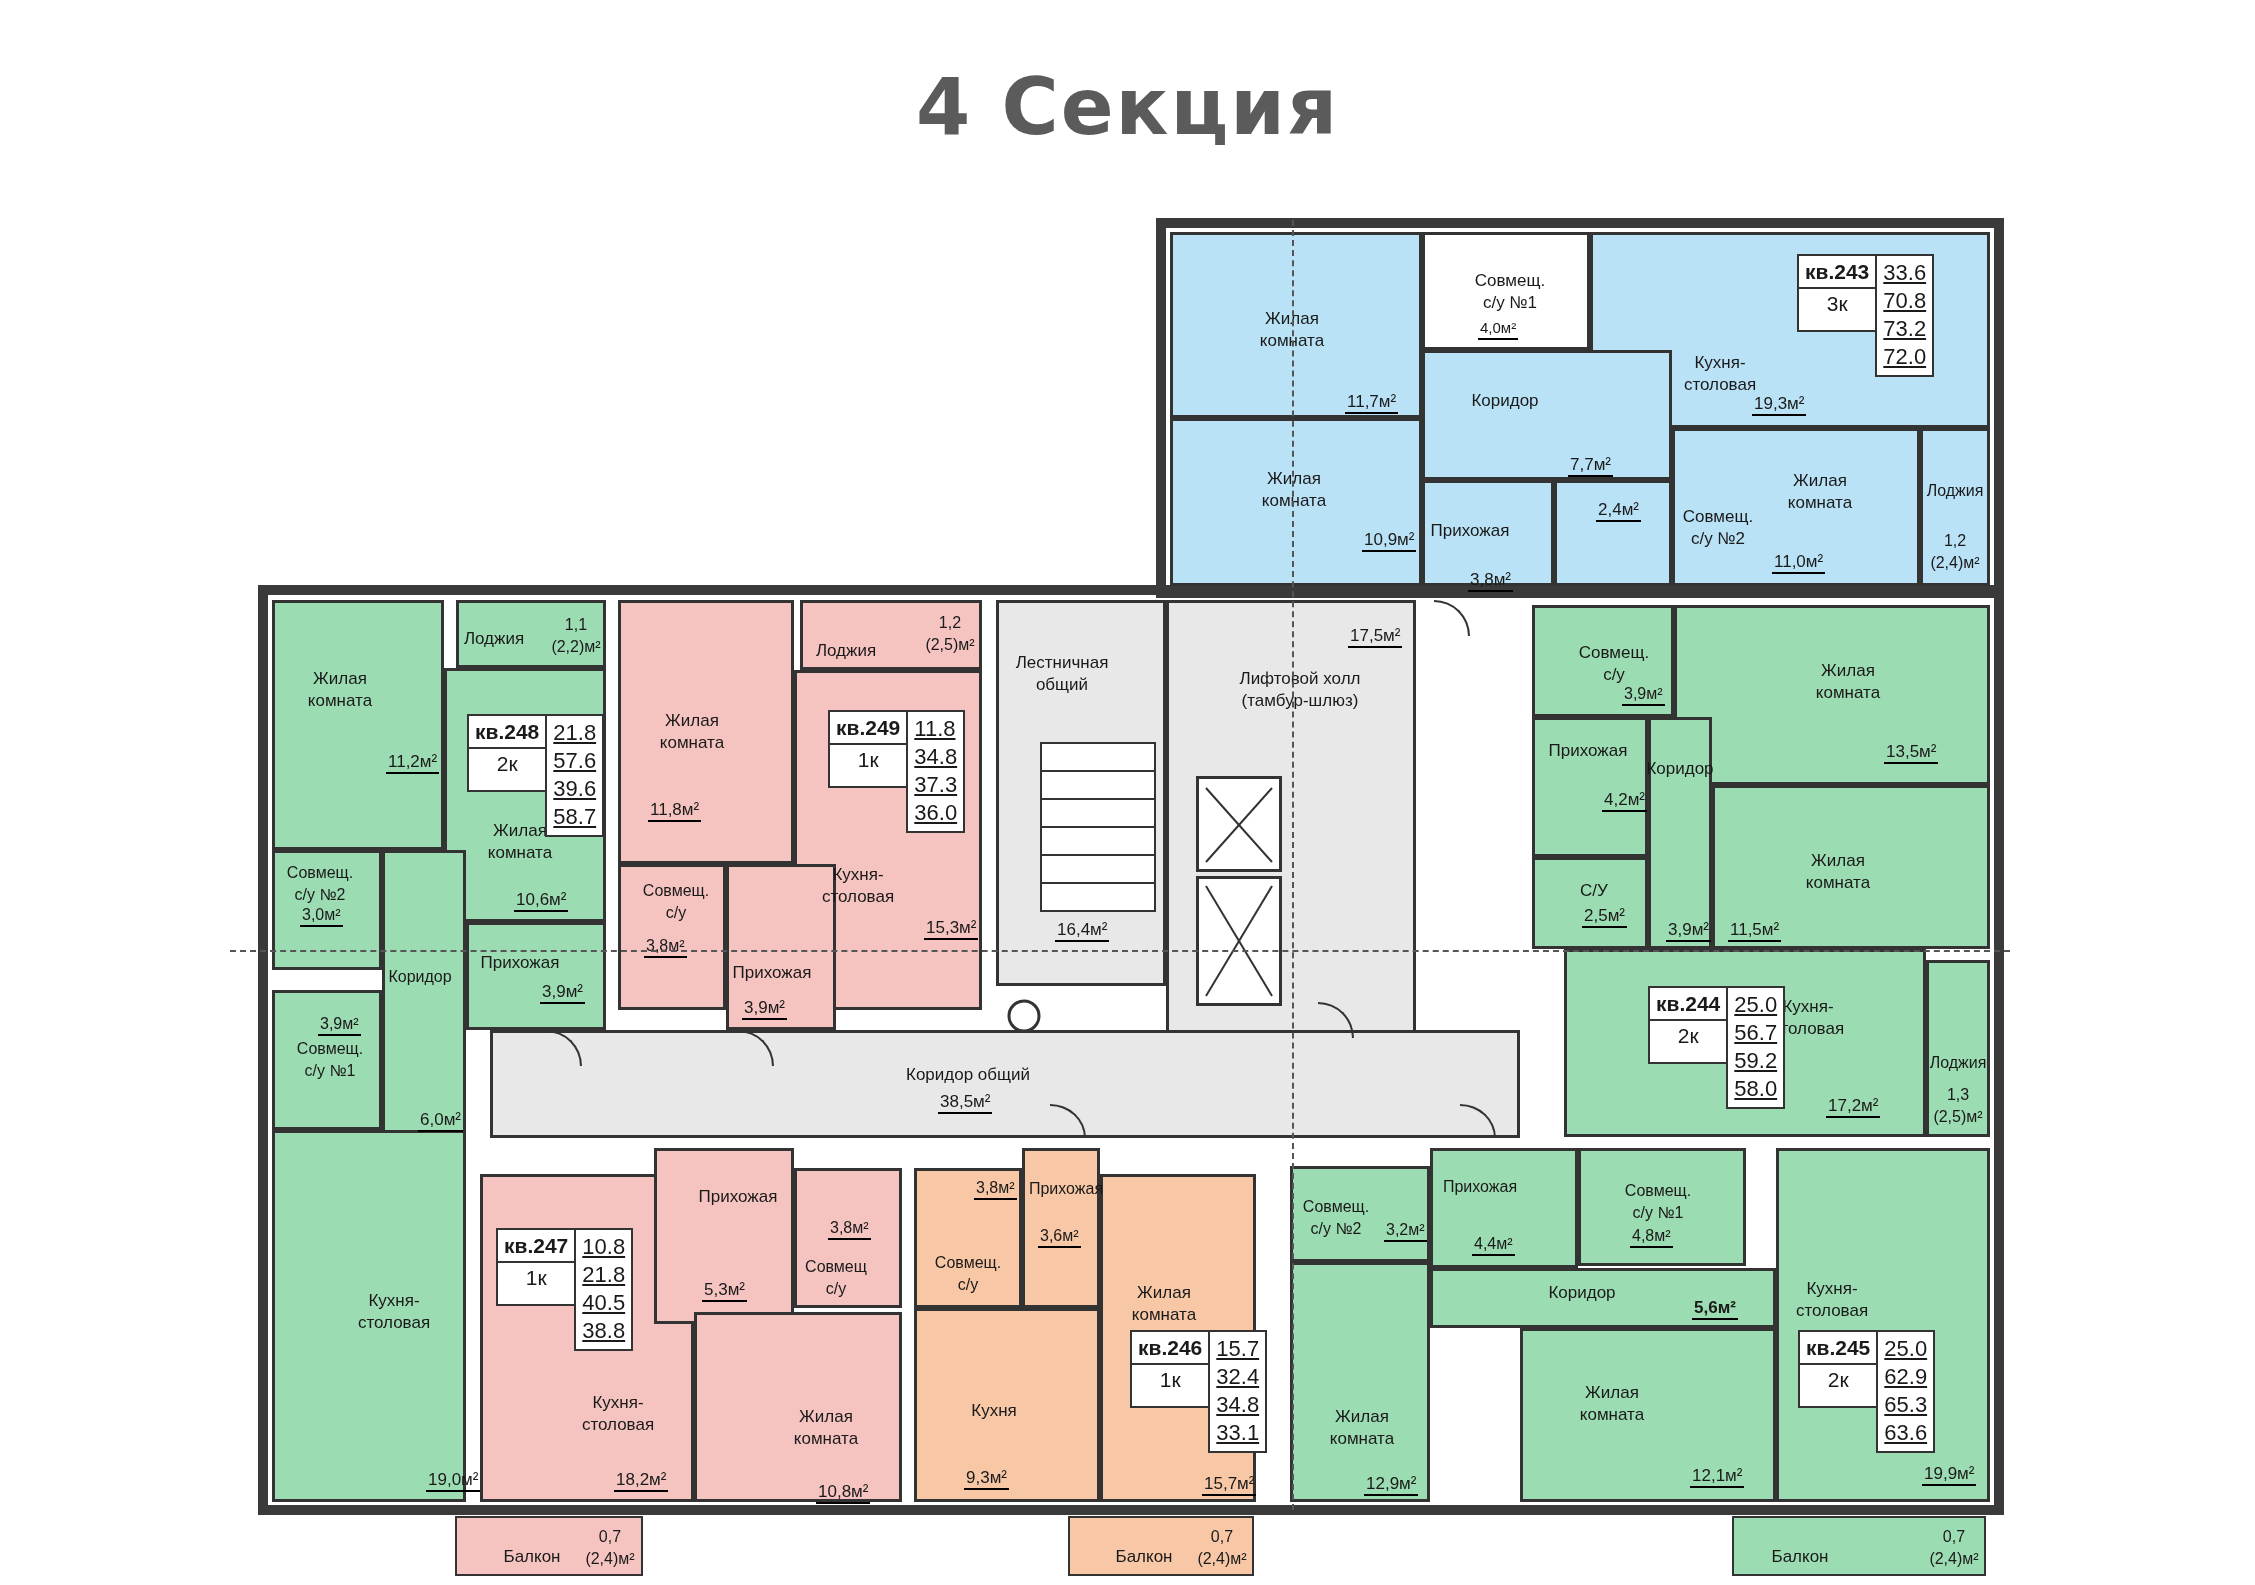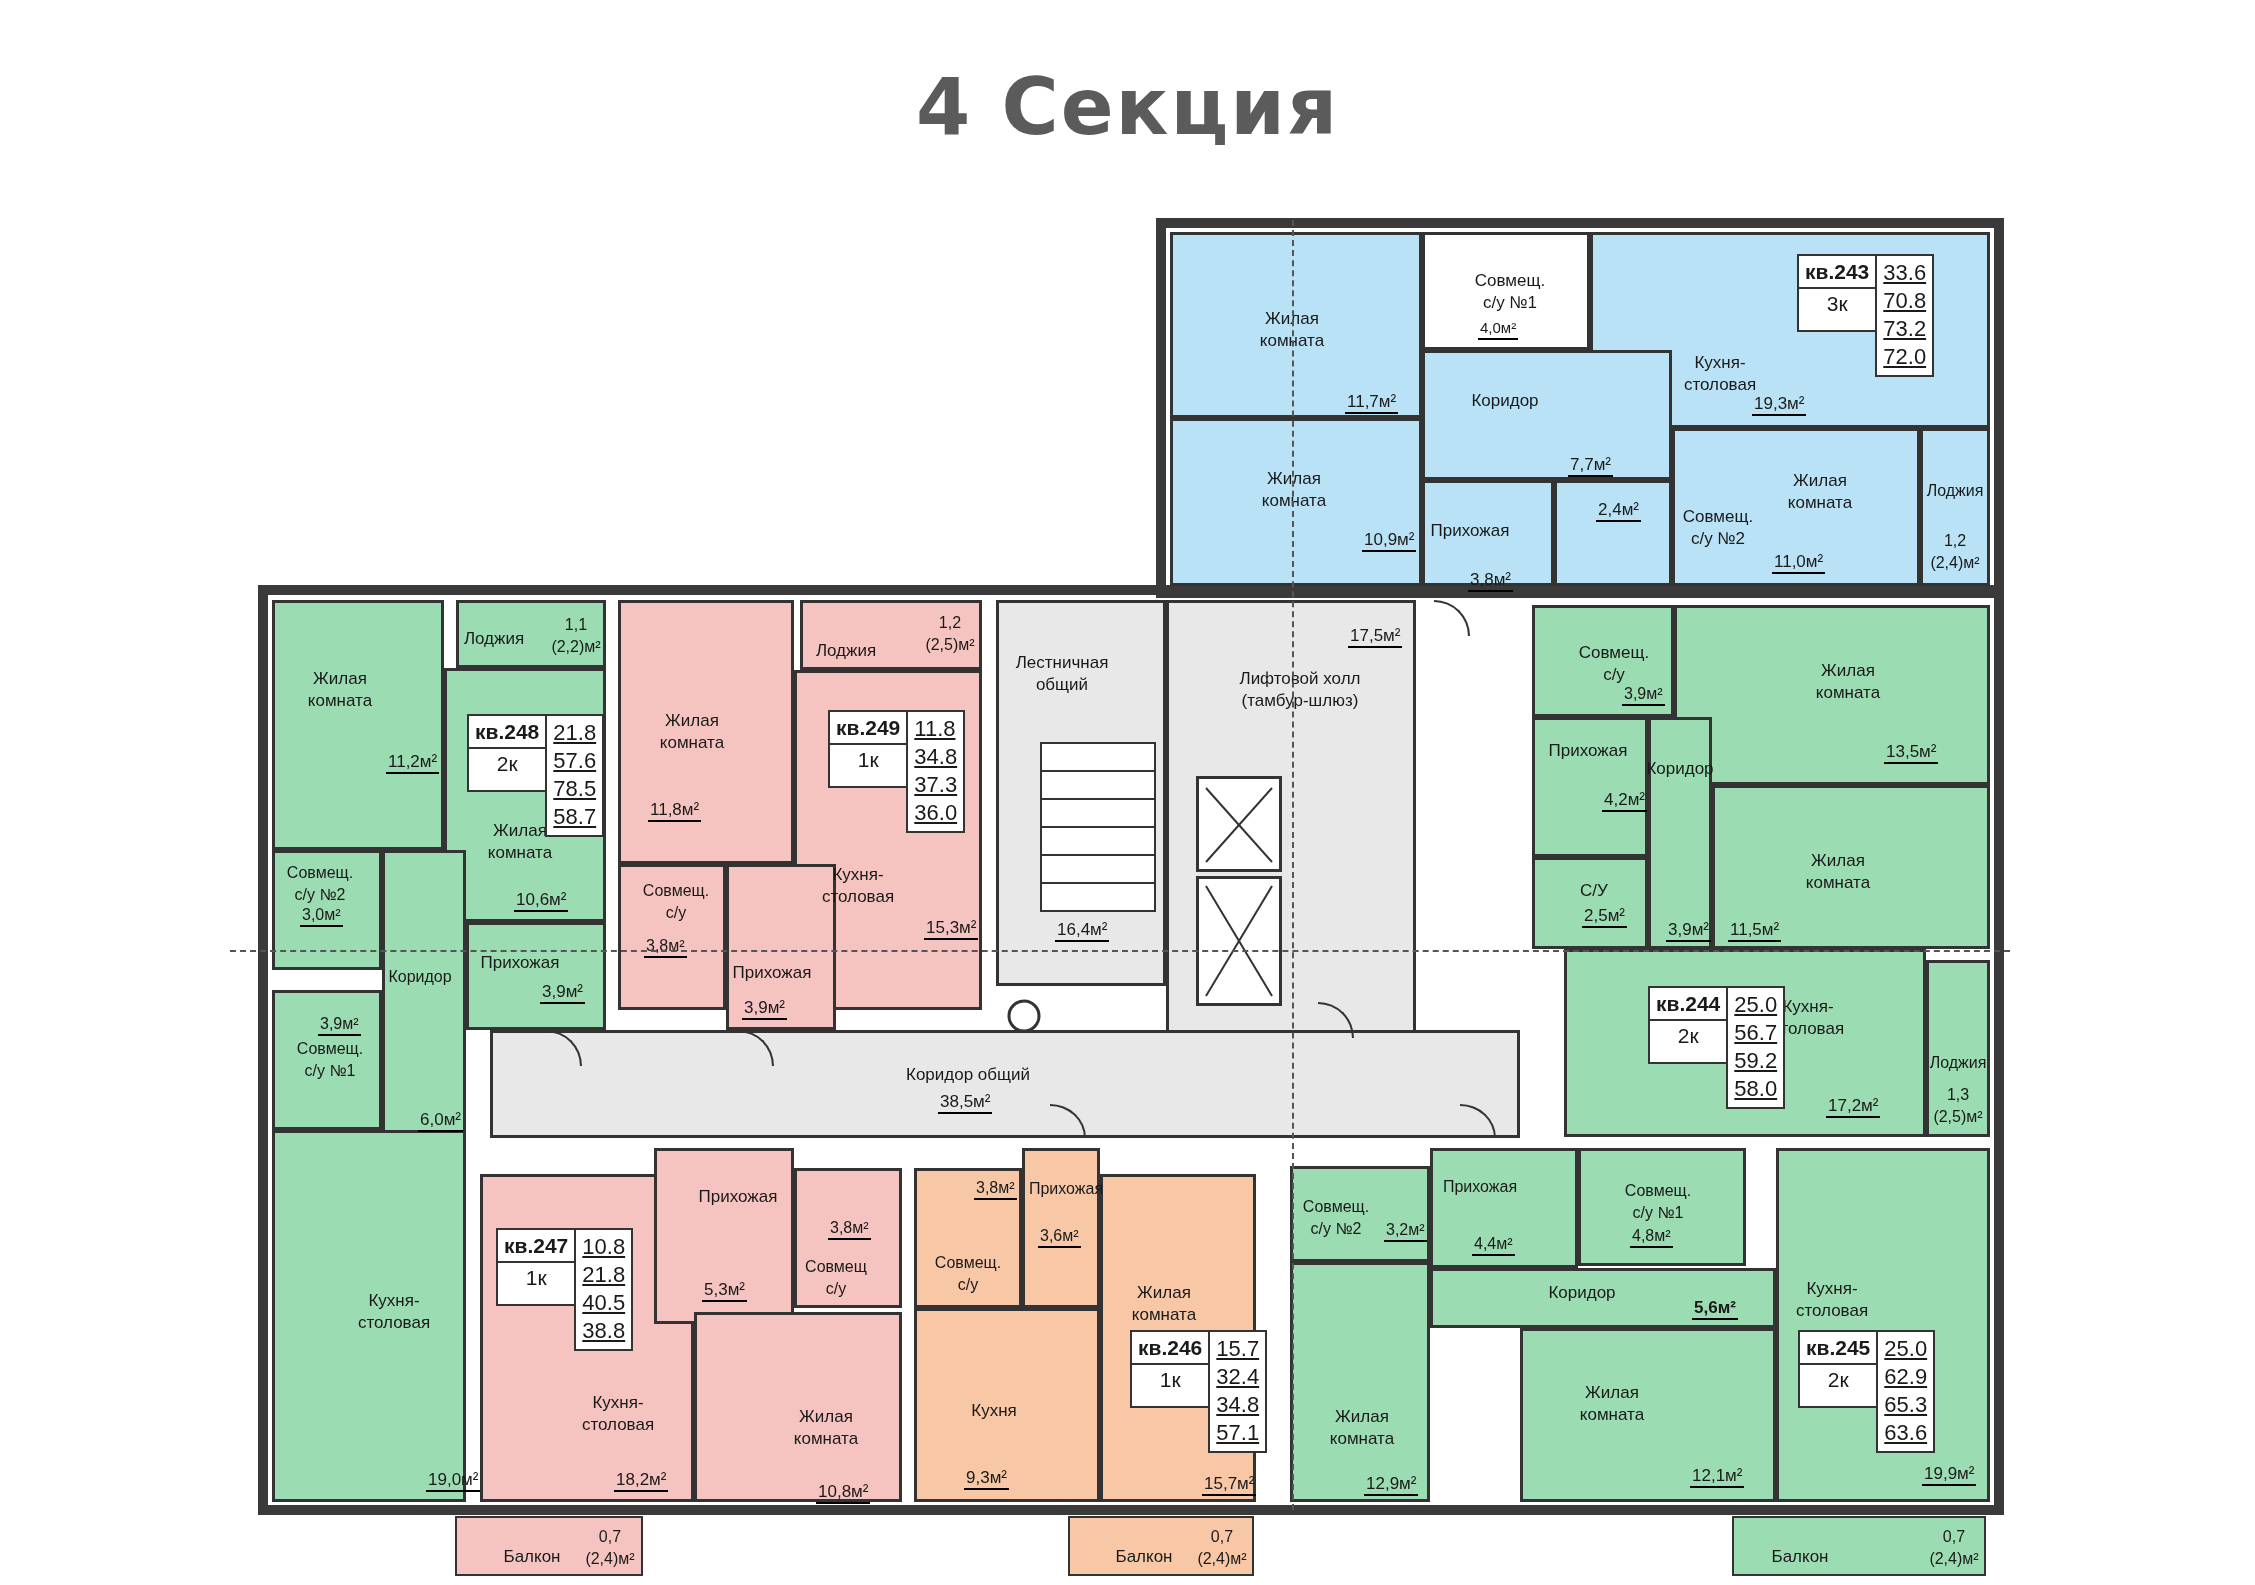--- a/index.html
+++ b/index.html
@@ -151,21 +151,21 @@
     <div class="area" style="left:426px;top:1470px;">19,0м²</div>
 
     <div class="info" style="left:467px;top:714px;">
       <div class="left">
           <div class="num">кв.248</div>
           <div class="rooms">2к</div>
         </div>
       <div class="right">
           <span>21.8</span>
           <span>57.6</span>
-          <span>78.5</span>
+          <span>39.6</span>
           <span>58.7</span>
         </div>
     </div>
   </div>
 
   <div>
     <div class="room pink" style="left:618px;top:600px;width:176px;height:264px;"></div>
     <div class="room pink" style="left:800px;top:600px;width:182px;height:70px;"></div>
     <div class="room pink" style="left:794px;top:670px;width:188px;height:340px;"></div>
     <div class="room pink" style="left:618px;top:864px;width:108px;height:146px;"></div>
@@ -365,21 +365,21 @@
 
     <div class="info" style="left:1130px;top:1330px;">
       <div class="left">
           <div class="num">кв.246</div>
           <div class="rooms">1к</div>
         </div>
       <div class="right">
           <span>15.7</span>
           <span>32.4</span>
           <span>34.8</span>
-          <span>57.1</span>
+          <span>33.1</span>
         </div>
     </div>
   </div>
 
   <div>
     <div class="room green" style="left:1290px;top:1166px;width:140px;height:96px;"></div>
     <div class="room green" style="left:1430px;top:1148px;width:148px;height:120px;"></div>
     <div class="room green" style="left:1578px;top:1148px;width:168px;height:118px;"></div>
     <div class="room green" style="left:1430px;top:1268px;width:346px;height:60px;"></div>
     <div class="room green" style="left:1290px;top:1262px;width:140px;height:240px;"></div>

